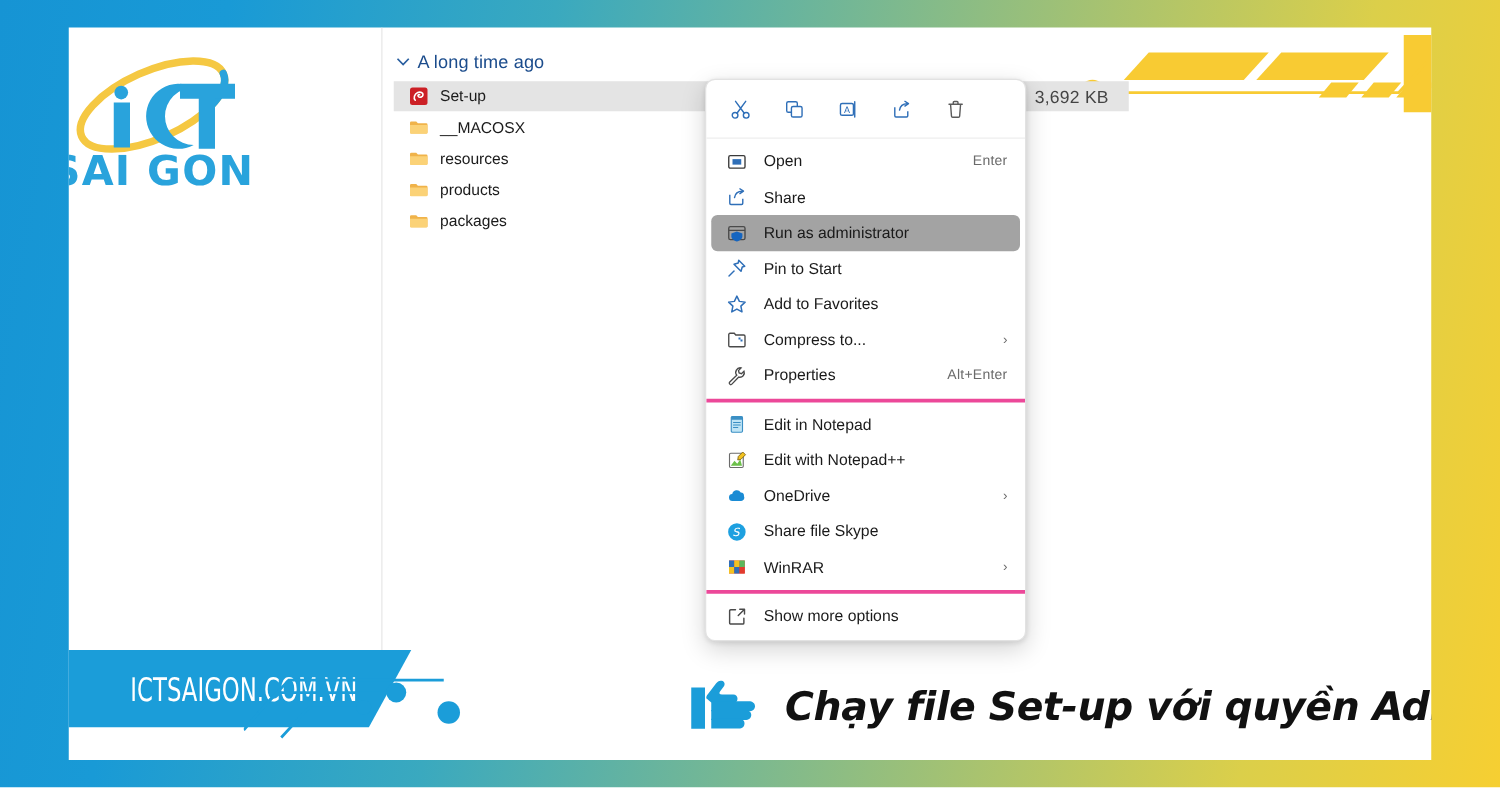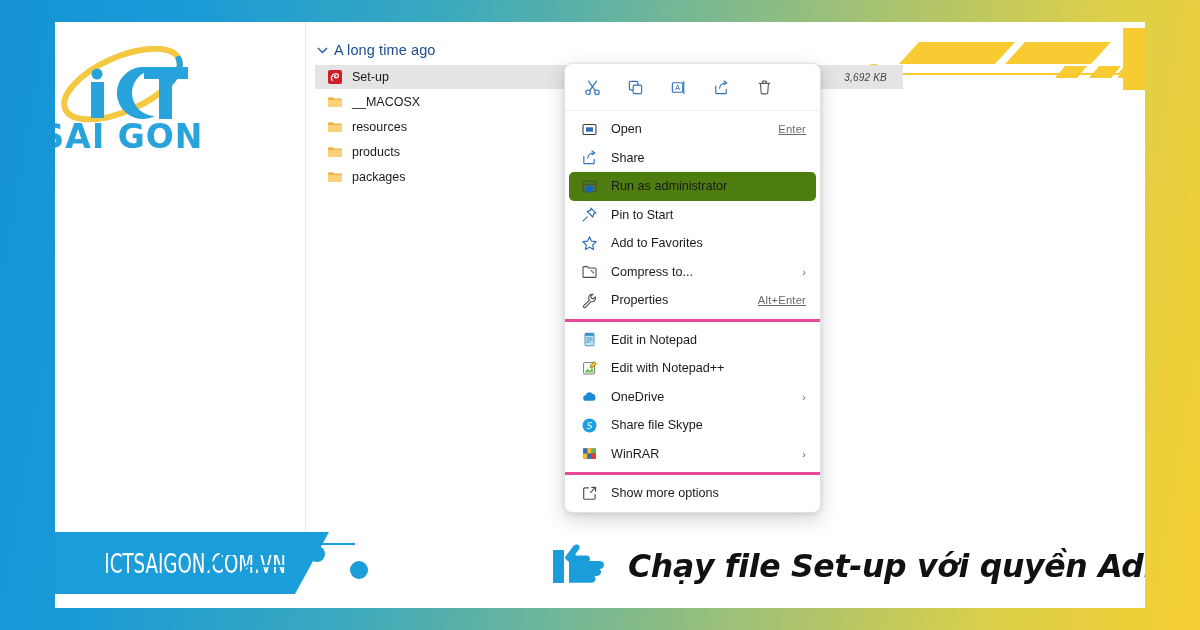--- a/index.html
+++ b/index.html
@@ -49,21 +49,21 @@
   .file-row {
     position: absolute; left: 10px; width: 588px; height: 24px;
     display: flex; align-items: center; gap: 9px;
     padding-left: 12px;
     font-size: 12.5px; color: #1b1b1b;
   }
   .file-row.selected { background: #e4e4e4; }
   .fname { white-space: nowrap; }
   .fsize {
     position: absolute; right: 16px;
-    font-size: 10px; color: #444; letter-spacing: .2px; font-style: italic;
+    font-size: 14px; color: #444; letter-spacing: .2px;
   }
   .ic { width: 16px; height: 16px; flex: none; display:block; }
 
   
   #ctxmenu {
     position: absolute; left: 259px; top: 41px;
     width: 257px;
     background: #ffffff;
     border: 1px solid #e2e2e2;
     border-radius: 8px;
@@ -86,28 +86,28 @@
   .menu-section + .menu-section { border-top: 3px solid #ec4899; }
   .mi {
     position: relative;
     display: flex; align-items: center;
     height: 28.5px;
     padding: 0 10px 0 12px;
     border-radius: 5px;
     font-size: 12.6px; color: #1a1a1a;
     white-space: nowrap;
   }
-  .mi.hl { background: #4d7c0f; }
+  .mi.hl { background: #a3a3a3; }
   .mi .mic { width: 17px; height: 17px; flex: none; margin-right: 13px; display:block; }
   .mi .label { flex: 1; }
-  .mi .sc { font-size: 11.2px; color: #6a6a6a; letter-spacing: .2px; text-decoration: underline; }
+  .mi .sc { font-size: 11.2px; color: #6a6a6a; letter-spacing: .2px; }
   .mi .arrow { font-size: 11px; color: #6a6a6a; margin-left: 8px; }
 
   
-  #urlband { position: absolute; left: -56px; bottom: 14px; width: 420px; height: 62px; }
+  #urlband { position: absolute; left: -56px; bottom: 26px; width: 420px; height: 62px; }
   #traces  { position: absolute; left: 140px; bottom: 10px; width: 260px; height: 72px; }
   #caption {
     position: absolute; left: 497px; bottom: 18px;
     display: flex; align-items: center; gap: 14px;
   }
   #caption .hand { width: 62px; height: 48px; flex: none; display: block; }
   #caption .ctext {
     font-family: "DejaVu Sans", sans-serif;
     font-size: 31.5px; font-weight: bold; font-style: italic;
     color: #111111; letter-spacing: -.3px; white-space: nowrap;

